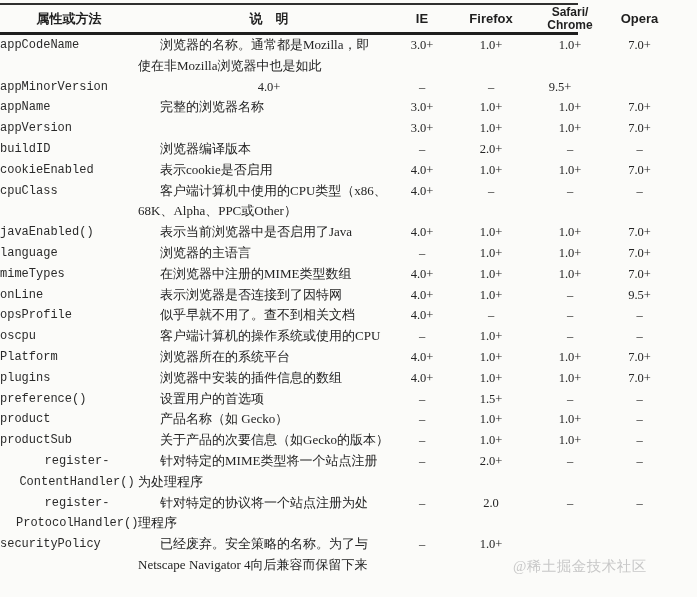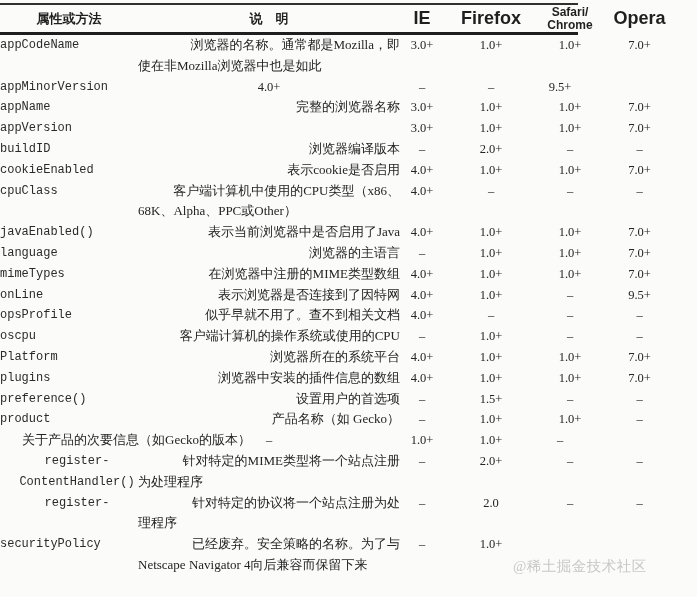--- a/index.html
+++ b/index.html
@@ -21,41 +21,41 @@
     align-items: center;
     height: 30px;
     border-bottom: 3px solid #1e1e1e;
   }
   .th {
     text-align: center;
     font-weight: bold;
     font-size: 13px;
     color: #1f1f1f;
   }
-  .th.latin { font-family: "Liberation Sans", sans-serif; font-size: 18px; }
+  .th.latin { font-family: "Liberation Sans", sans-serif; font-size: 13px; }
   .th.two-line { line-height: 13px; font-size: 12px; }
   .col-opera { padding-right: 20px; text-align: center; }
 
   .tbody { width: 697px; }
   .row {
     display: grid;
     grid-template-columns: 138px 262px 44px 94px 64px 95px;
     align-items: start;
   }
   .cell { line-height: 20.8px; }
   .prop {
     font-family: "Liberation Mono", "DejaVu Sans Mono", monospace;
     font-size: 12px;
     color: #2a2a2a;
     white-space: nowrap;
   }
   .prop.centered { padding-left: 16px; text-align: center; }
   .desc { font-size: 13px; }
   .desc-line { white-space: nowrap; }
-  .desc-line.first { text-indent: 22px; text-align: right; }
+  .desc-line.first { text-indent: 22px; }
   .ver { text-align: center; font-size: 12.5px; }
 
   .watermark {
     position: absolute;
     left: 513px; top: 557px;
     font-family: Liberation Serif, serif;
     font-size: 14.5px;
     letter-spacing: 0.5px;
     color: #c8c8c8;
     white-space: nowrap;
@@ -294,20 +294,23 @@
     <div class="cell desc">
             <div class="desc-line first">产品名称（如 Gecko）</div>
           </div>
     <div class="cell ver">–</div>
     <div class="cell ver">1.0+</div>
     <div class="cell ver">1.0+</div>
     <div class="cell ver col-opera">–</div>
   </div>
 
   <div class="row">
+    <div class="cell prop">
+            <div class="prop-line">productSub</div>
+          </div>
     <div class="cell desc">
             <div class="desc-line first">关于产品的次要信息（如Gecko的版本）</div>
           </div>
     <div class="cell ver">–</div>
     <div class="cell ver">1.0+</div>
     <div class="cell ver">1.0+</div>
     <div class="cell ver col-opera">–</div>
   </div>
 
   <div class="row">
@@ -321,20 +324,21 @@
           </div>
     <div class="cell ver">–</div>
     <div class="cell ver">2.0+</div>
     <div class="cell ver">–</div>
     <div class="cell ver col-opera">–</div>
   </div>
 
   <div class="row">
     <div class="cell prop centered">
             <div class="prop-line">register-</div>
+            <div class="prop-line">ProtocolHandler()</div>
           </div>
     <div class="cell desc">
             <div class="desc-line first">针对特定的协议将一个站点注册为处</div>
             <div class="desc-line">理程序</div>
           </div>
     <div class="cell ver">–</div>
     <div class="cell ver">2.0</div>
     <div class="cell ver">–</div>
     <div class="cell ver col-opera">–</div>
   </div>

